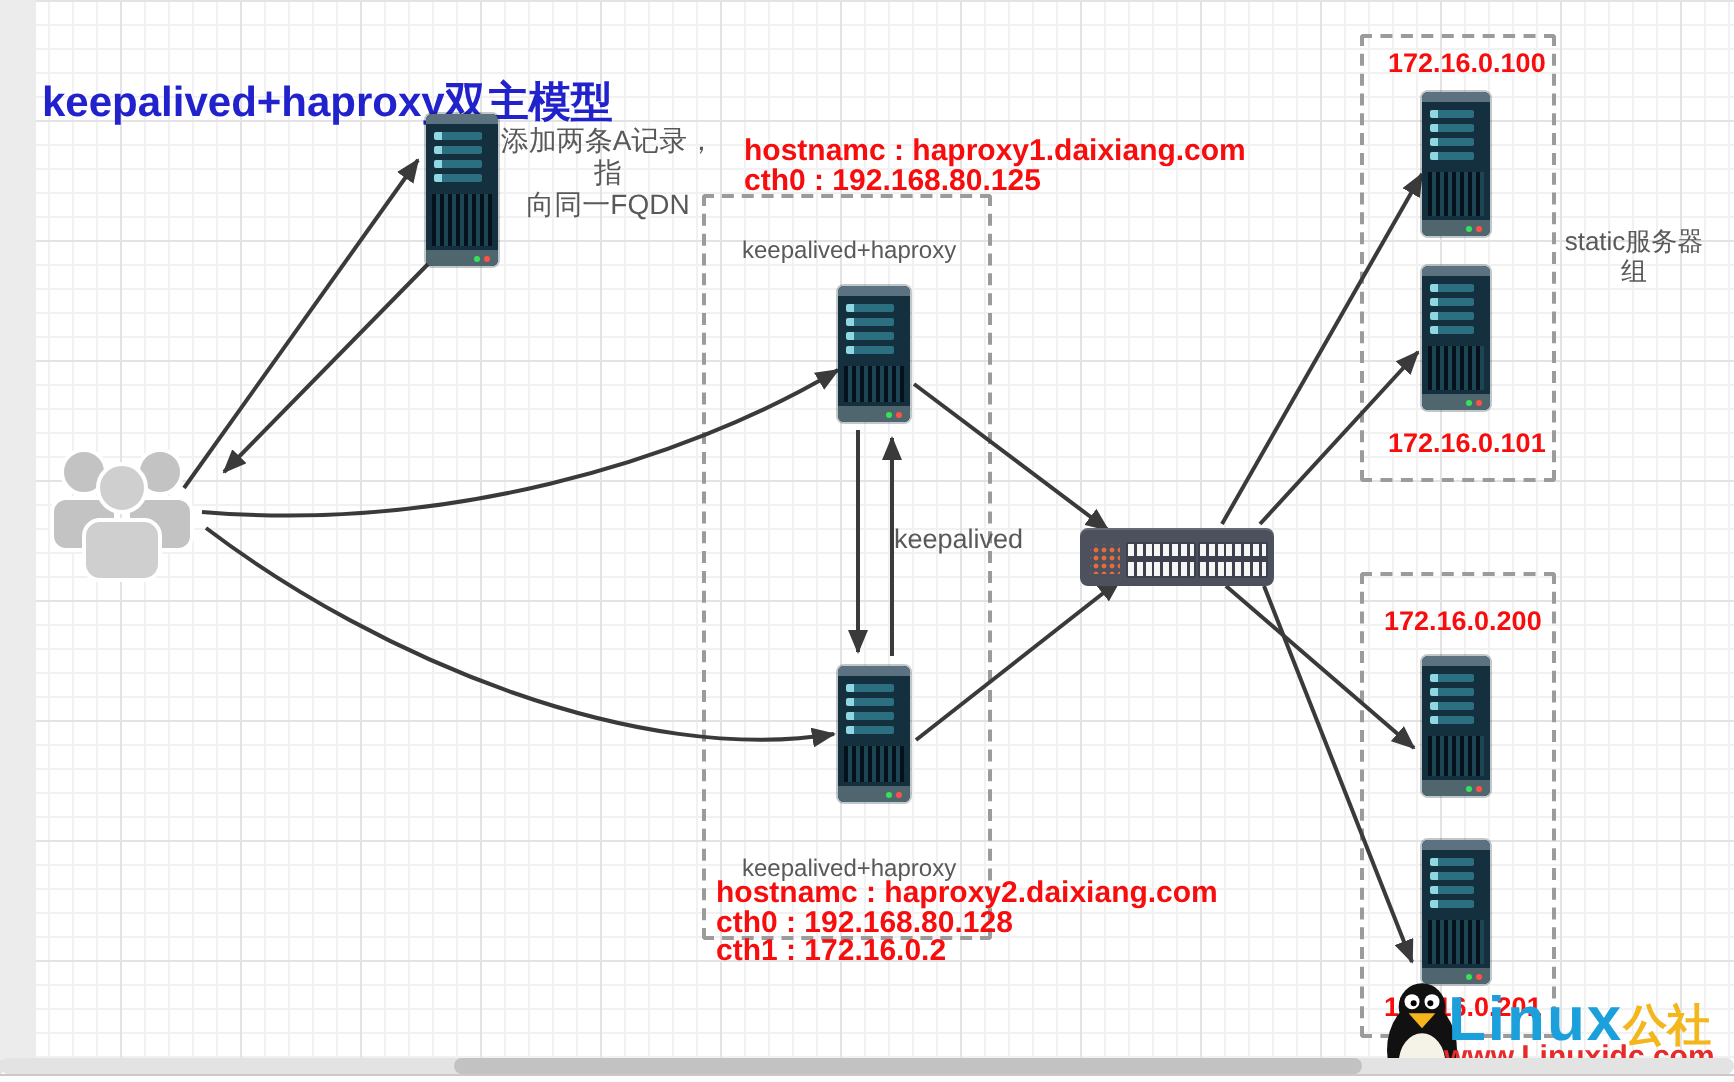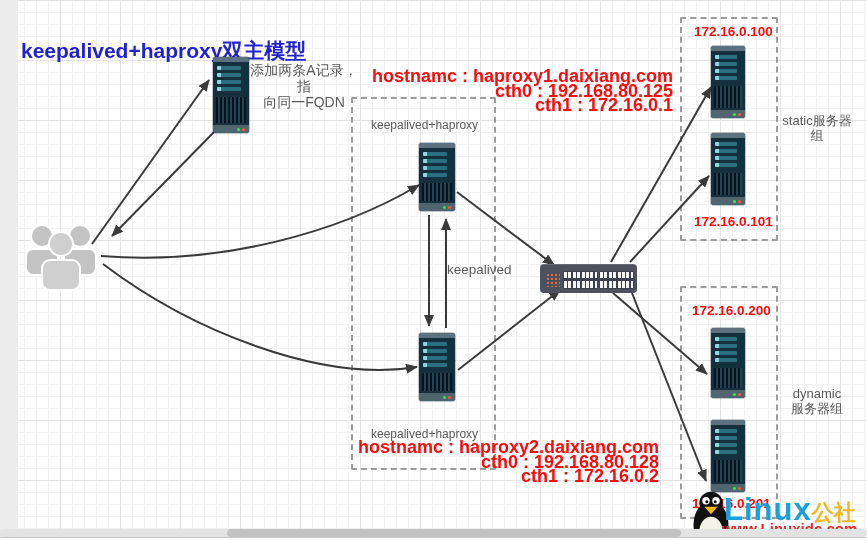--- a/index.html
+++ b/index.html
@@ -10,21 +10,21 @@
       linear-gradient(90deg,#e3e3e3 1px,transparent 1px),
       linear-gradient(#f1f1f1 1px,transparent 1px),
       linear-gradient(90deg,#f1f1f1 1px,transparent 1px);
     background-size:60px 60px,60px 60px,12px 12px,12px 12px;}
   .abs{position:absolute;box-sizing:border-box;}
   .gutter{left:0;top:0;width:18px;height:530px;background:#ececec;}
   .title{left:21px;top:9px;font-size:21px;font-weight:bold;color:#2222cc;white-space:nowrap;margin-top:28px;}
   .gray{color:#595959;}
   .pre{white-space:pre-line;}
   .note{left:244px;top:62px;width:120px;font-size:14px;line-height:16px;text-align:center;}
-  .redblock{font-size:18px;font-weight:bold;color:#f70d0d;line-height:14.5px;white-space:nowrap;text-align:right;}
+  .redblock{font-size:15px;font-weight:bold;color:#f70d0d;line-height:14.5px;white-space:nowrap;}
   .rb1{left:372px;top:69px;}
   .rb2{left:358px;top:440px;}
   .grouplabel{font-size:12px;white-space:nowrap;}
   .kl1{left:371px;top:118px;}
   .kl2{left:371px;top:427px;}
   .vips{left:291px;top:263px;font-size:13px;font-weight:bold;color:#2ecc2e;line-height:15px;white-space:nowrap;}
   .keepalived{left:447px;top:262px;font-size:13.5px;}
   .dashedbox{border:2px dashed #9b9b9b;border-radius:2px;}
   .mainbox{left:351px;top:97px;width:145px;height:373px;}
   .staticbox{left:680px;top:17px;width:98px;height:224px;}
@@ -123,21 +123,20 @@
         <i class="led g"></i>
         <i class="led r"></i>
       </div>
     </div>
   <div class="abs note gray pre">添加两条A记录，指
 向同一FQDN</div>
 
   <div class="abs redblock rb1">
     <div>hostnamc : haproxy1.daixiang.com</div>
     <div>cth0 : 192.168.80.125</div>
-    <div>cth1 : 172.16.0.1</div>
   </div>
   <div class="abs grouplabel gray kl1">keepalived+haproxy</div>
   <div class="server" style="left:419px;top:143px;height:68px;">
       <div class="srv-top"></div>
       <div class="srv-slats">
         <div class="slat"></div>
         <div class="slat"></div>
         <div class="slat"></div>
         <div class="slat"></div>
       </div>
@@ -235,22 +234,20 @@
         <div class="slat"></div>
         <div class="slat"></div>
       </div>
       <div class="srv-vent"></div>
       <div class="srv-bot">
         <i class="led g"></i>
         <i class="led r"></i>
       </div>
     </div>
   <div class="abs iplabel" style="left:692px;top:496px;">172.16.0.201</div>
-  <div class="abs sidelabel gray pre" style="top:386px;">dynamic
-服务器组</div>
 
   <svg class="abs" style="left:686px;top:490px;" width="50" height="60" viewBox="0 0 60 72">
     <ellipse cx="30" cy="42" rx="21" ry="29" fill="#111111"></ellipse>
     <ellipse cx="30" cy="16" rx="14" ry="14" fill="#111111"></ellipse>
     <ellipse cx="30" cy="50" rx="14" ry="18" fill="#f5f2e8"></ellipse>
     <circle cx="24" cy="13" r="4.5" fill="#ffffff"></circle>
       <circle cx="36" cy="13" r="4.5" fill="#ffffff"></circle>
     <circle cx="25" cy="14" r="1.8" fill="#000000"></circle>
       <circle cx="35" cy="14" r="1.8" fill="#000000"></circle>
     <polygon points="22,20 38,20 30,29" fill="#f6b41d"></polygon>

